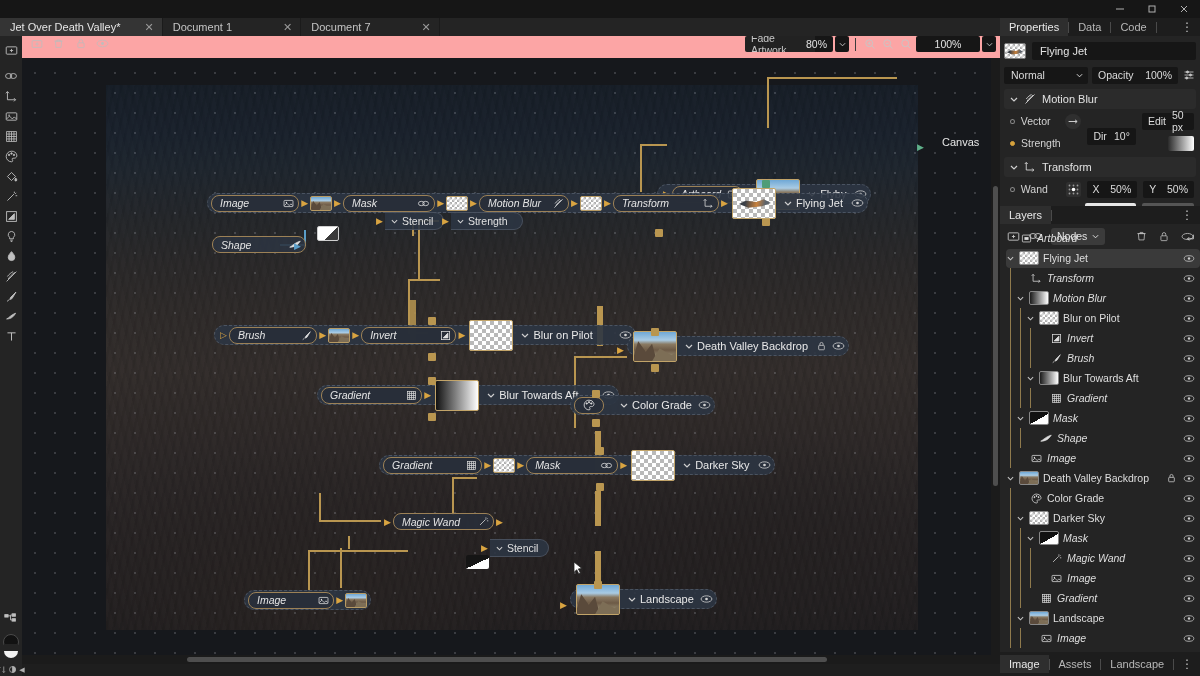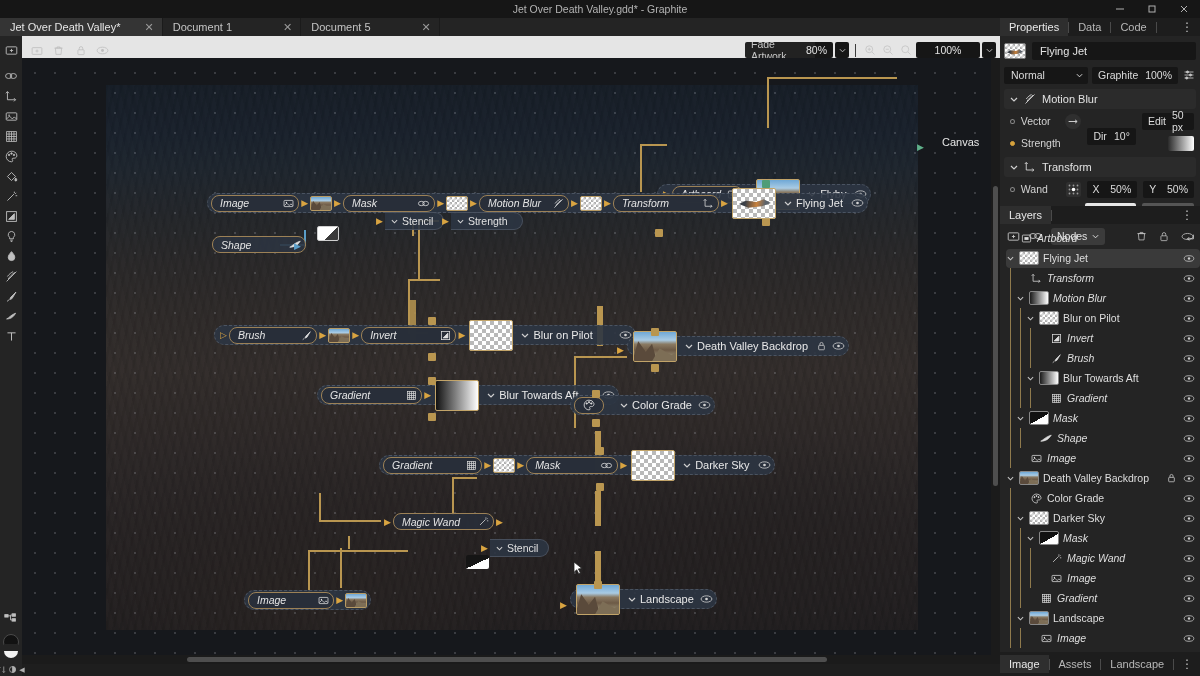--- a/index.html
+++ b/index.html
@@ -81,21 +81,21 @@
   }
   .bottom-icons {
     position: absolute; bottom: 2px; left: 0; width: 22px;
     display: flex; align-items: center; justify-content: center; gap: 2px;
     color: #b0b0b0; font-size: 9px;
   }
 
   
   .vp-toolbar {
     position: absolute; left: 22px; top: 36px; width: 978px; height: 22px;
-    background: #e5e5e5; display: flex; align-items: flex-end; padding: 0 4px;
+    background: #fca5a5; display: flex; align-items: flex-start; padding: 0 4px;
   }
   .vpt-left { display: flex; align-items: center; gap: 7px; padding-left: 3px; }
   .vpt-icon { width: 15px; height: 15px; display: flex; align-items: center; justify-content: center; color: #bdbdbd; }
   .vpt-right { margin-left: auto; display: flex; align-items: center; gap: 2px; }
   .num-field {
     background: #161616; height: 16px; border-radius: 2px; display: flex;
     align-items: center; padding: 0 6px; gap: 8px; font-size: 10.5px; color: #d4d4d4;
     position: relative; overflow: hidden;
   }
   .num-field .lbl { color: #c6c6c6; }
@@ -305,21 +305,20 @@
     background: #1d1d1d; display: flex; align-items: center;
   }
   svg { display: block; }
 </style>
 </head>
 <body>
 
 <div class="app">
 
   <div class="titlebar">
-    <div class="title">Jet Over Death Valley.gdd* - Graphite</div>
     <div class="wincontrols">
       <div>
         <svg width="10" height="10" viewBox="0 0 10 10">
             <line x1="1" y1="5" x2="9" y2="5" stroke="currentColor" stroke-width="1"></line>
           </svg>
       </div>
       <div>
         <svg width="10" height="10" viewBox="0 0 10 10">
             <rect x="2" y="2" width="6" height="6" fill="none" stroke="currentColor" stroke-width="1"></rect>
           </svg>
@@ -337,21 +336,21 @@
   <div class="tabbar">
     <div class="doc-tab active t0">
       <span>Jet Over Death Valley*</span>
       <span class="tab-x">✕</span>
     </div>
     <div class="doc-tab t1">
       <span>Document 1</span>
       <span class="tab-x">✕</span>
     </div>
     <div class="doc-tab t2">
-      <span>Document 5</span>
+      <span>Document 7</span>
       <span class="tab-x">✕</span>
     </div>
   </div>
 
   <div class="left-toolbar">
     <div class="tool">
       <svg width="13" height="13" viewBox="0 0 16 16" fill="none" stroke="currentColor" stroke-width="1.1">
           <rect x="1.5" y="3.5" width="13" height="9" rx="1"></rect>
           <line x1="8" y1="6" x2="8" y2="10"></line>
           <line x1="6" y1="8" x2="10" y2="8"></line>
@@ -1025,21 +1024,21 @@
       <div class="prop-row">
         <div class="select-box" style="width:84px;">
           <span>Normal</span>
           <span>
             <svg width="7" height="5" viewBox="0 0 8 5" fill="none" stroke="currentColor" stroke-width="1.1">
                 <path d="M1 1l3 3 3-3"></path>
               </svg>
           </span>
         </div>
         <div class="field-box" style="width:86px;">
-          <span>Graphite</span>
+          <span>Opacity</span>
           <span>100%</span>
         </div>
         <div class="sliders-ico">
           <svg width="12" height="12" viewBox="0 0 16 16" fill="none" stroke="currentColor" stroke-width="1.1">
               <line x1="2" y1="4" x2="14" y2="4"></line>
               <line x1="2" y1="8" x2="14" y2="8"></line>
               <line x1="2" y1="12" x2="14" y2="12"></line>
               <circle cx="6" cy="4" r="1.4" fill="currentColor"></circle>
               <circle cx="10" cy="8" r="1.4" fill="currentColor"></circle>
               <circle cx="5" cy="12" r="1.4" fill="currentColor"></circle>

